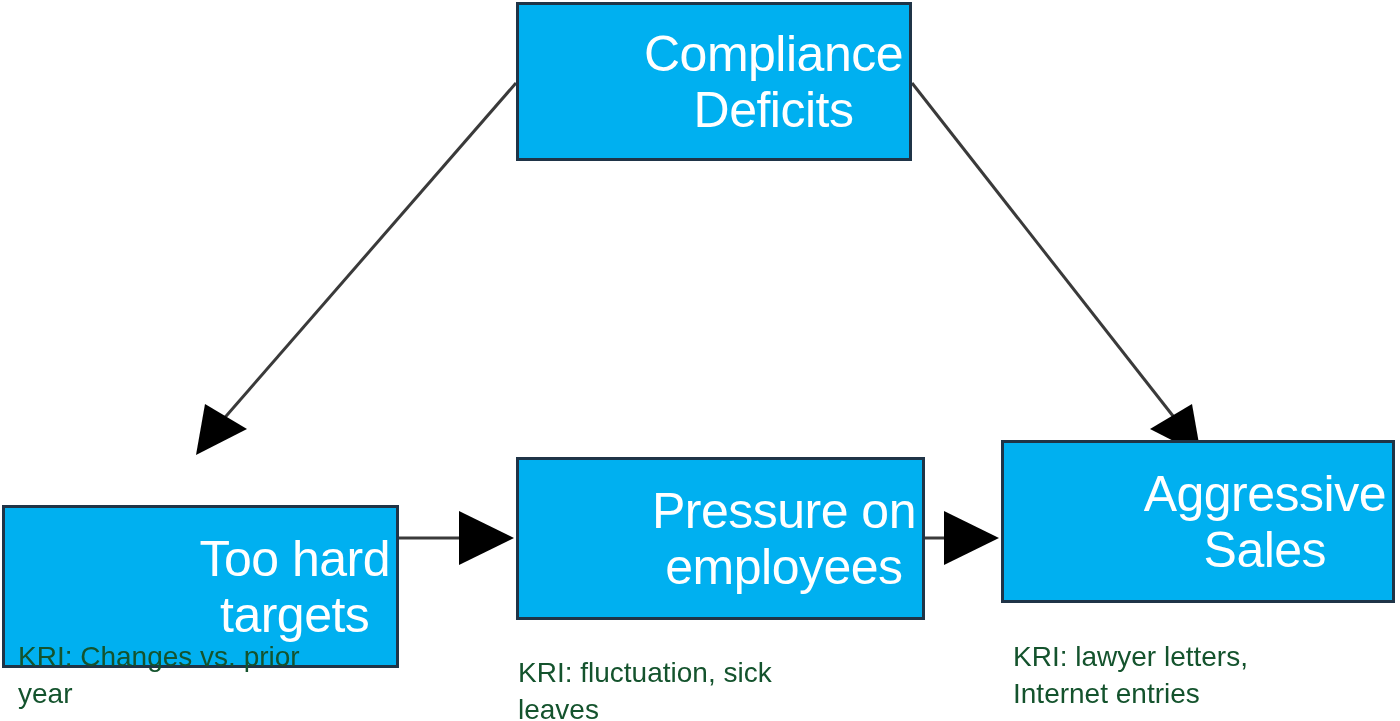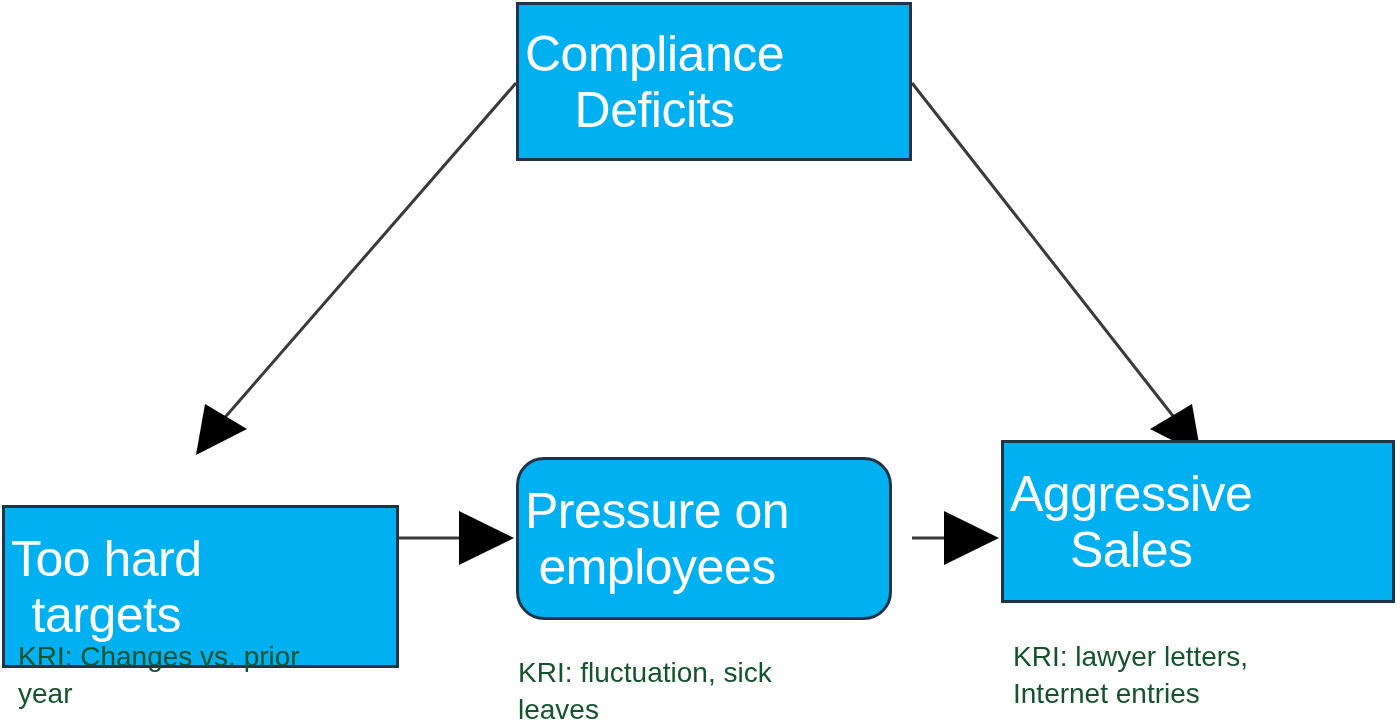--- a/index.html
+++ b/index.html
@@ -27,21 +27,21 @@
     height: 721px;
     pointer-events: none;
   }
   .node {
     position: absolute;
     box-sizing: border-box;
     background: #00b0f0;
     border: 3px solid #1f3447;
     display: flex;
     align-items: center;
-    justify-content: flex-start;
+    justify-content: flex-end;
     text-align: center;
     color: #ffffff;
     font-size: 50px;
     line-height: 1.12;
     letter-spacing: -0.5px;
     font-weight: 400;
     z-index: 2;
   }
   .node-label {
     display: block;
@@ -57,23 +57,22 @@
   #node-too-hard-targets {
     left: 2px;
     top: 457px;
     width: 397px;
     height: 163px;
     margin-top: 48px;
   }
   #node-pressure-on-employees {
     left: 516px;
     top: 457px;
-    width: 376px;
+    width: 409px;
     height: 163px;
-    border-radius: 28px;
   }
   #node-aggressive-sales {
     left: 1001px;
     top: 440px;
     width: 394px;
     height: 163px;
   }
   .kri {
     position: absolute;
     color: #14532d;

